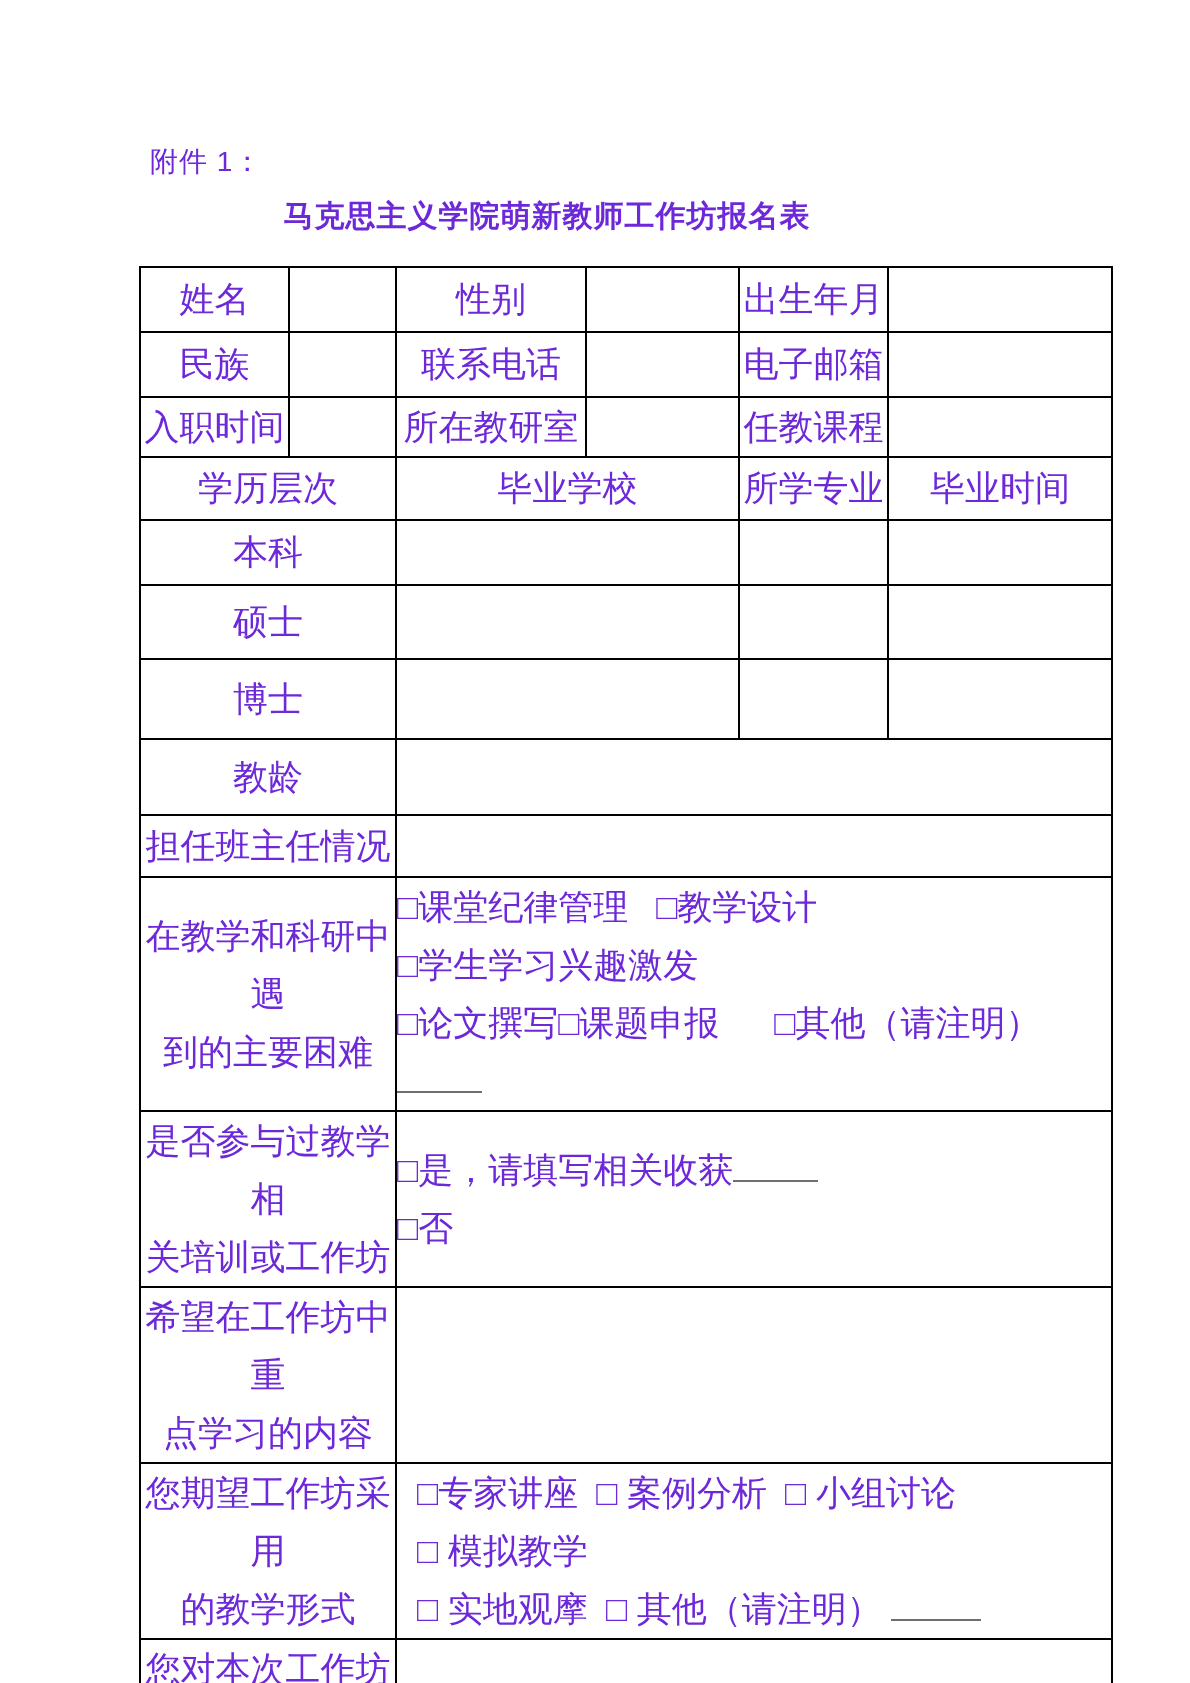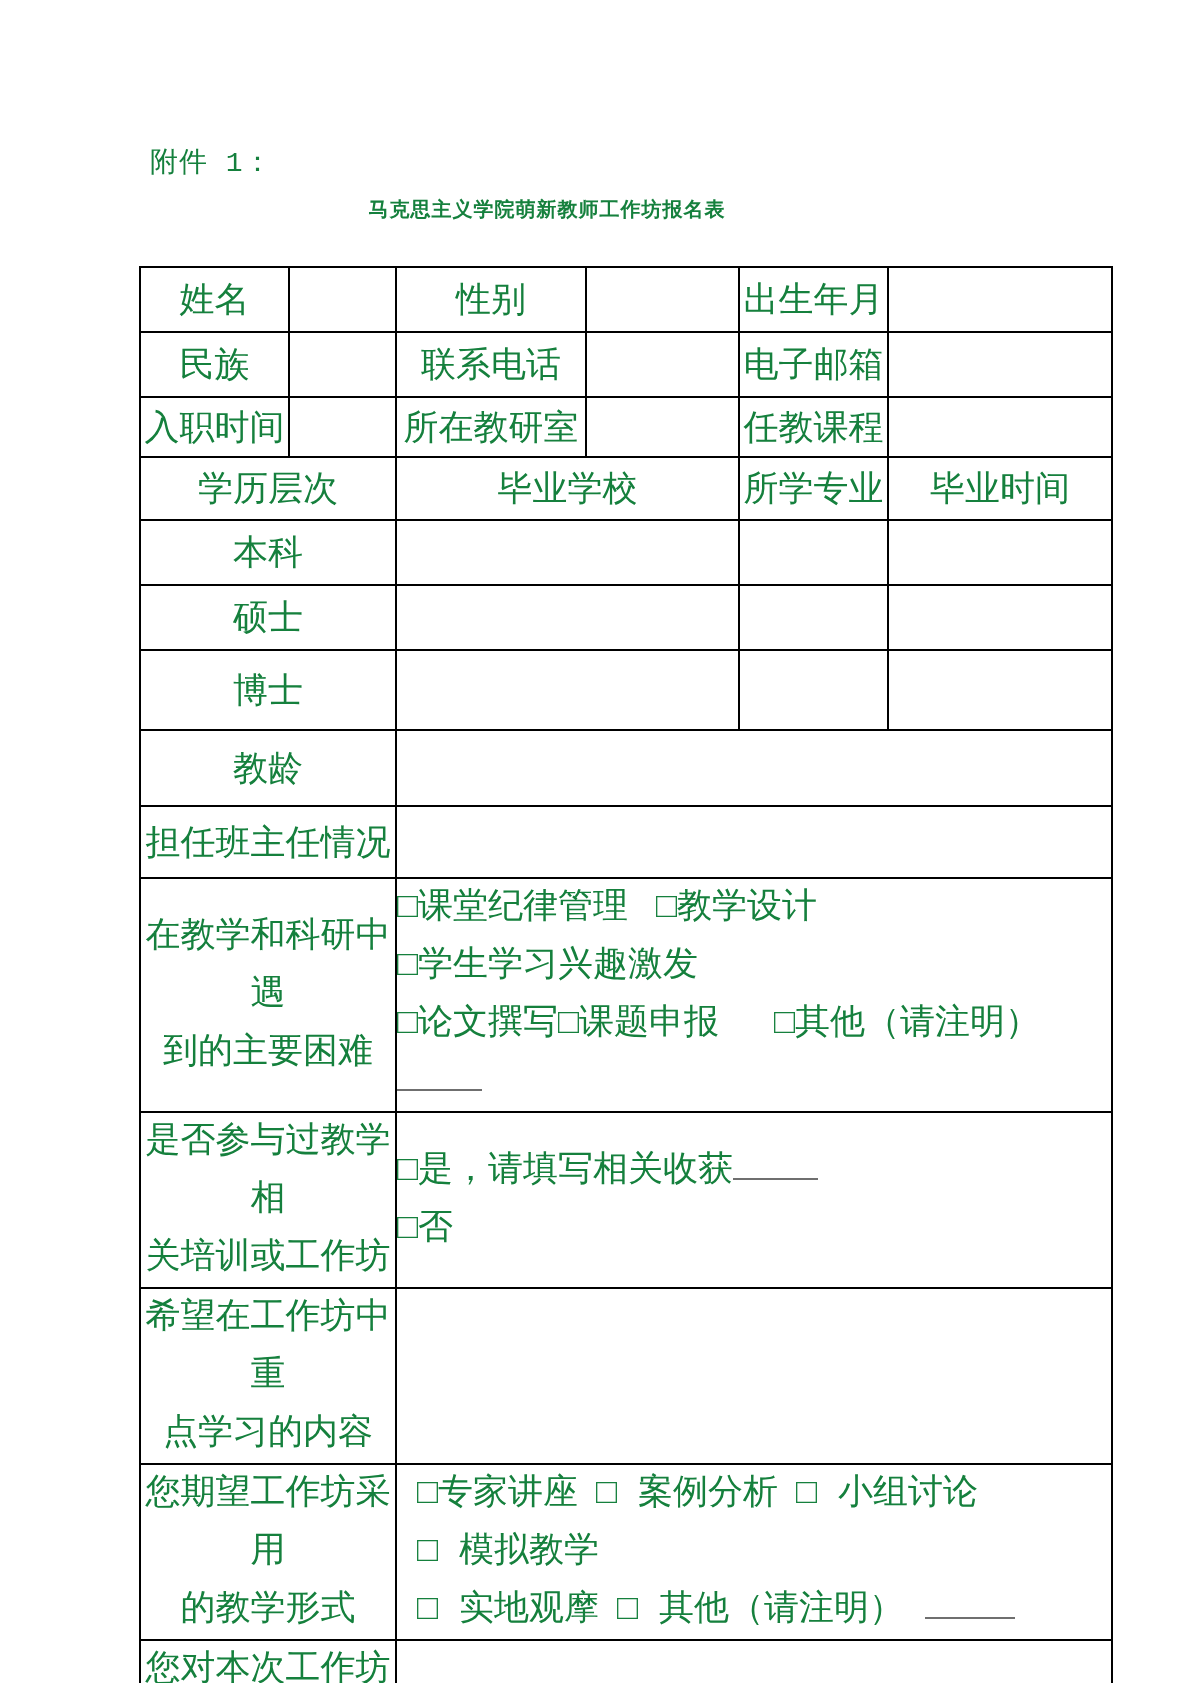--- a/index.html
+++ b/index.html
@@ -1,31 +1,31 @@
 <!DOCTYPE html>
 <html><head>
 <meta charset="utf-8">
 <style>
   html,body{margin:0;padding:0;background:#888;}
   .page{
     position:relative;
     width:1190px;height:1683px;
     background:#ffffff;
     margin:0 auto;
-    font-family:Liberation Mono, monospace;
-    color:#15803d;
+    font-family:Liberation Sans, sans-serif;
+    color:#6d28d9;
     overflow:hidden;
   }
   .attachment{
     position:absolute;left:150px;top:143px;
     font-size:28px;letter-spacing:1px;
   }
   .title{
     position:absolute;left:0;top:196px;width:1094px;
-    text-align:center;font-size:20px;font-weight:bold;letter-spacing:1px;
+    text-align:center;font-size:30px;font-weight:bold;letter-spacing:1px;
   }
   table.form{
     position:absolute;left:139px;top:266px;
     border-collapse:collapse;table-layout:fixed;
   }
   table.form td{
     border:2px solid #000;
     font-size:35px;
     vertical-align:middle;
     padding:0;
@@ -103,40 +103,40 @@
       <td class="lab">毕业时间</td>
     </tr>
 
     <tr style="height:65px">
       <td class="lab" colspan="2">本科</td>
       <td class="inp" colspan="2"></td>
       <td class="inp"></td>
       <td class="inp"></td>
     </tr>
 
-    <tr style="height:65px">
+    <tr style="height:74px">
       <td class="lab" colspan="2">硕士</td>
       <td class="inp" colspan="2"></td>
       <td class="inp"></td>
       <td class="inp"></td>
     </tr>
 
     <tr style="height:80px">
       <td class="lab" colspan="2">博士</td>
       <td class="inp" colspan="2"></td>
       <td class="inp"></td>
       <td class="inp"></td>
     </tr>
 
     <tr style="height:76px">
       <td class="lab" colspan="2">教龄</td>
       <td class="inp" colspan="4"></td>
     </tr>
 
-    <tr style="height:72px">
+    <tr style="height:62px">
       <td class="lab" colspan="2">担任班主任情况</td>
       <td class="inp" colspan="4"></td>
     </tr>
 
     <tr style="height:128px">
       <td class="lab" colspan="2">
         <div class="mline">在教学和科研中遇</div>
         <div class="mline">到的主要困难</div>
       </td>
       <td class="content" colspan="4">

